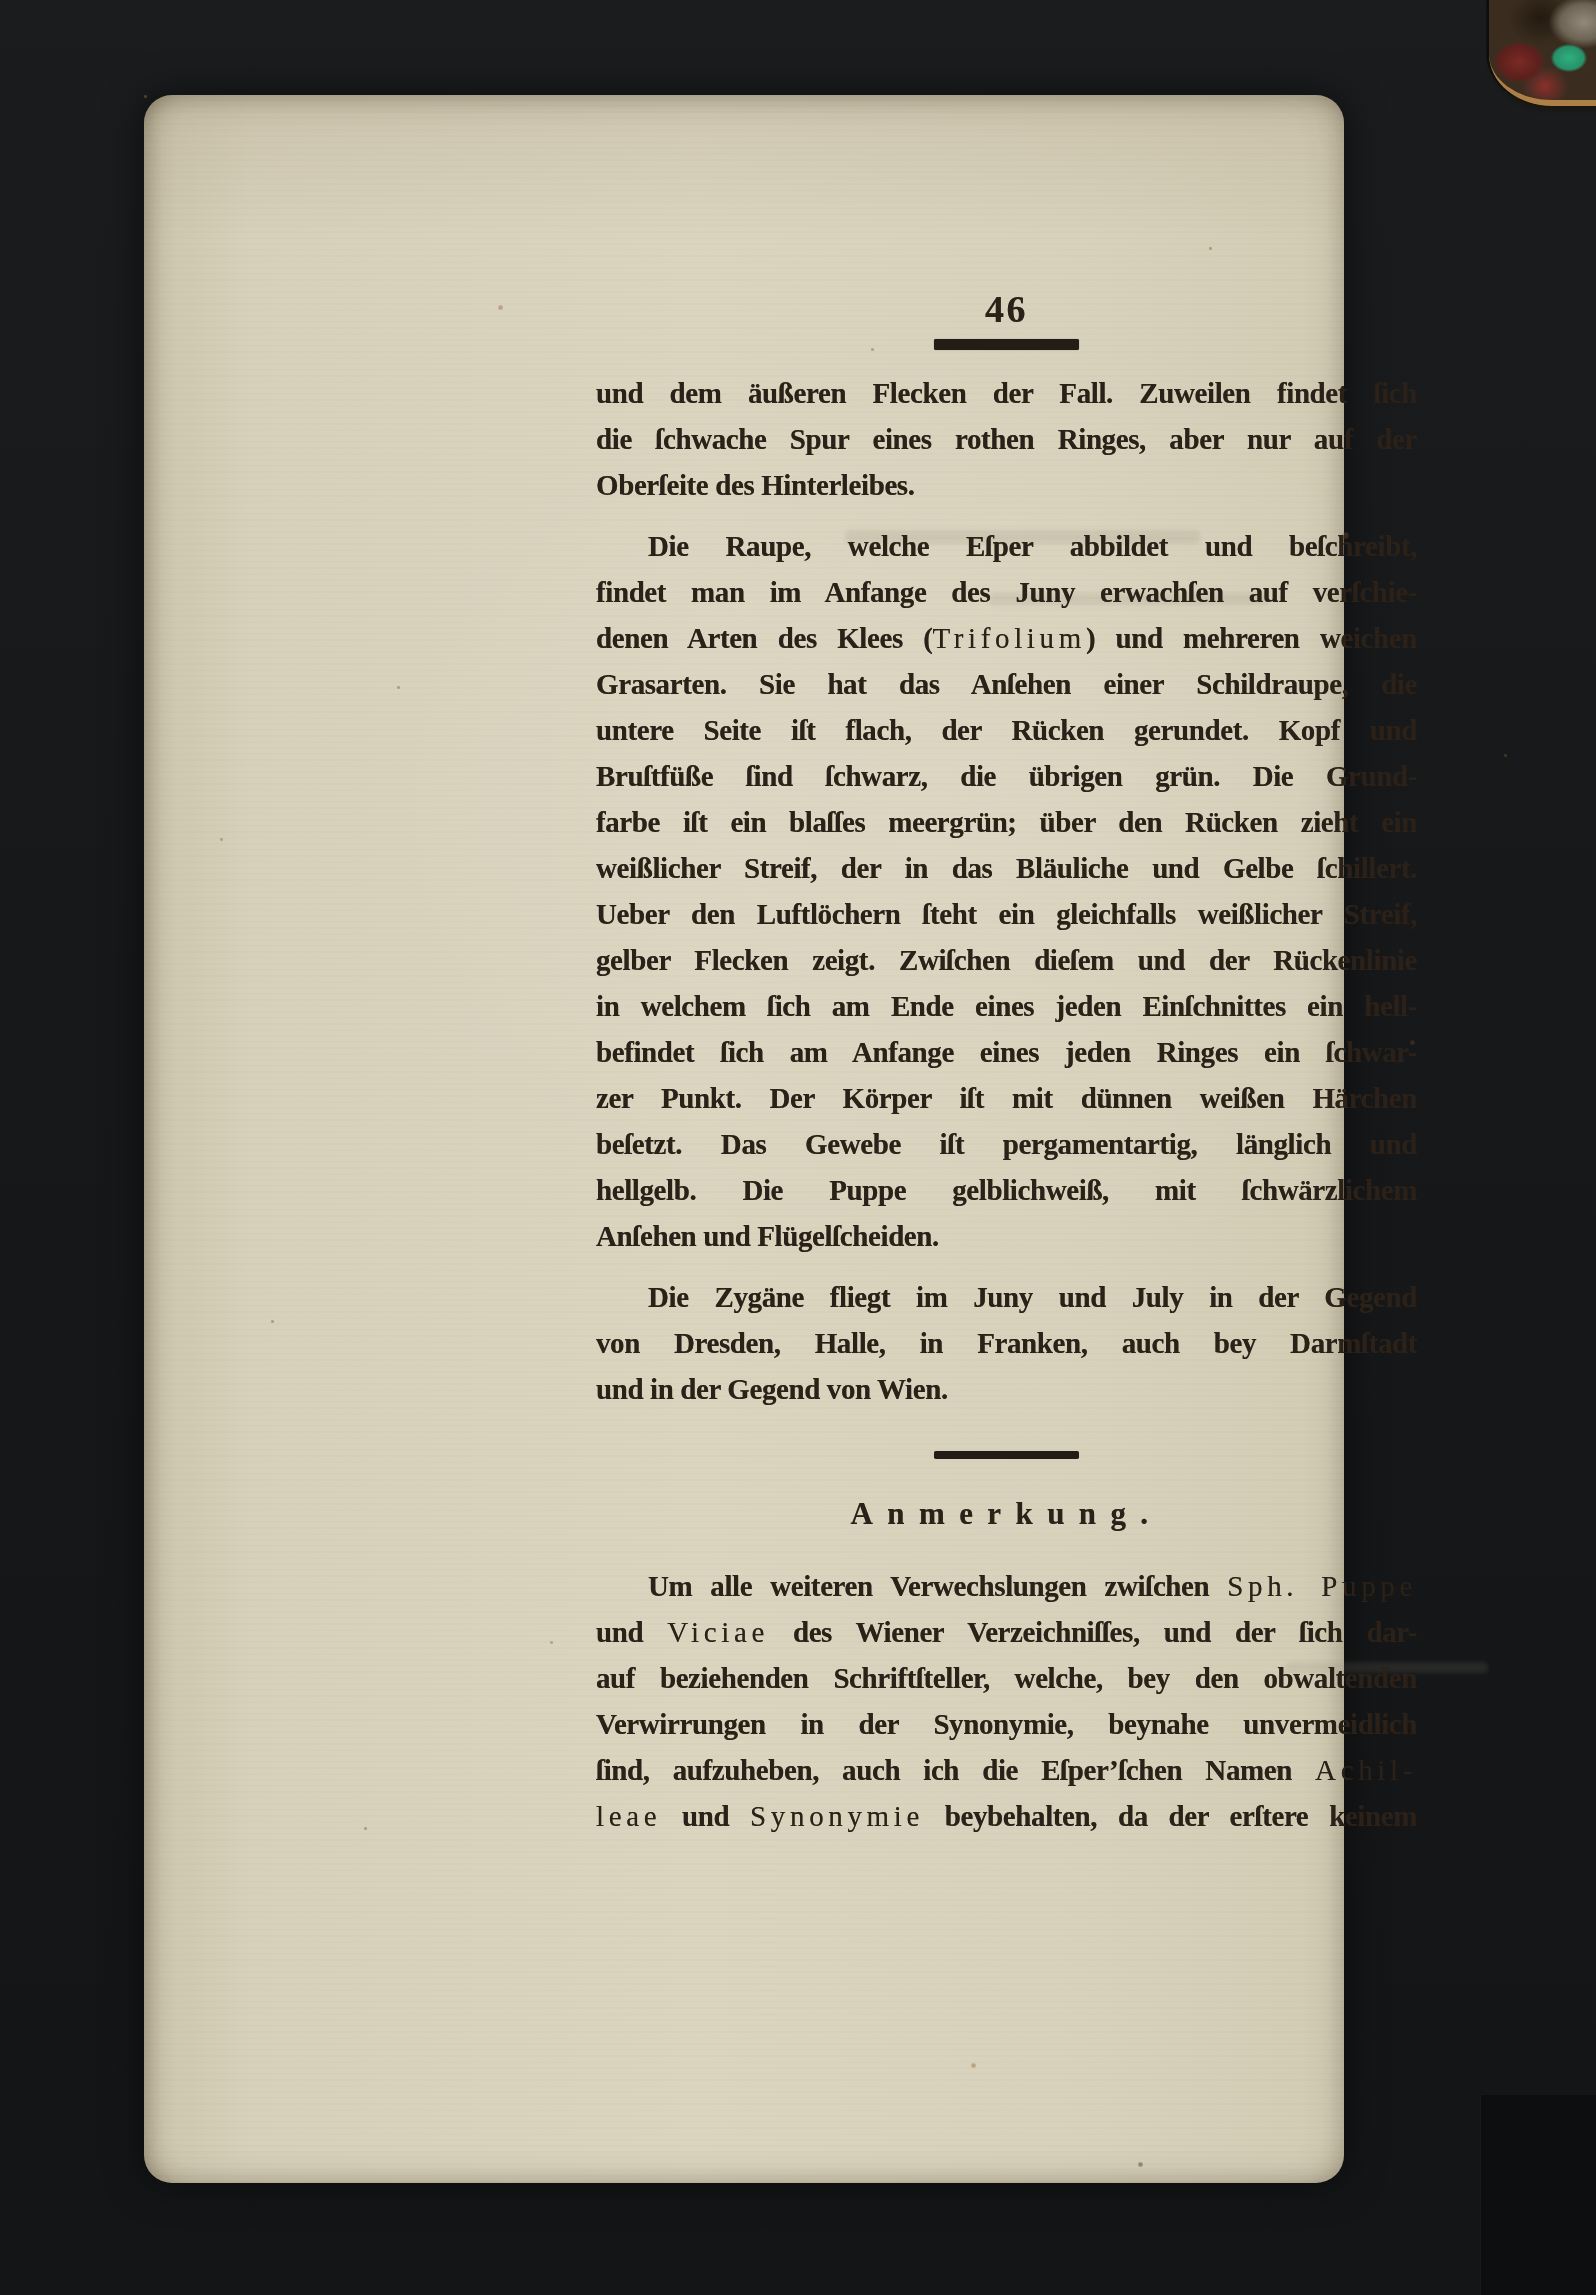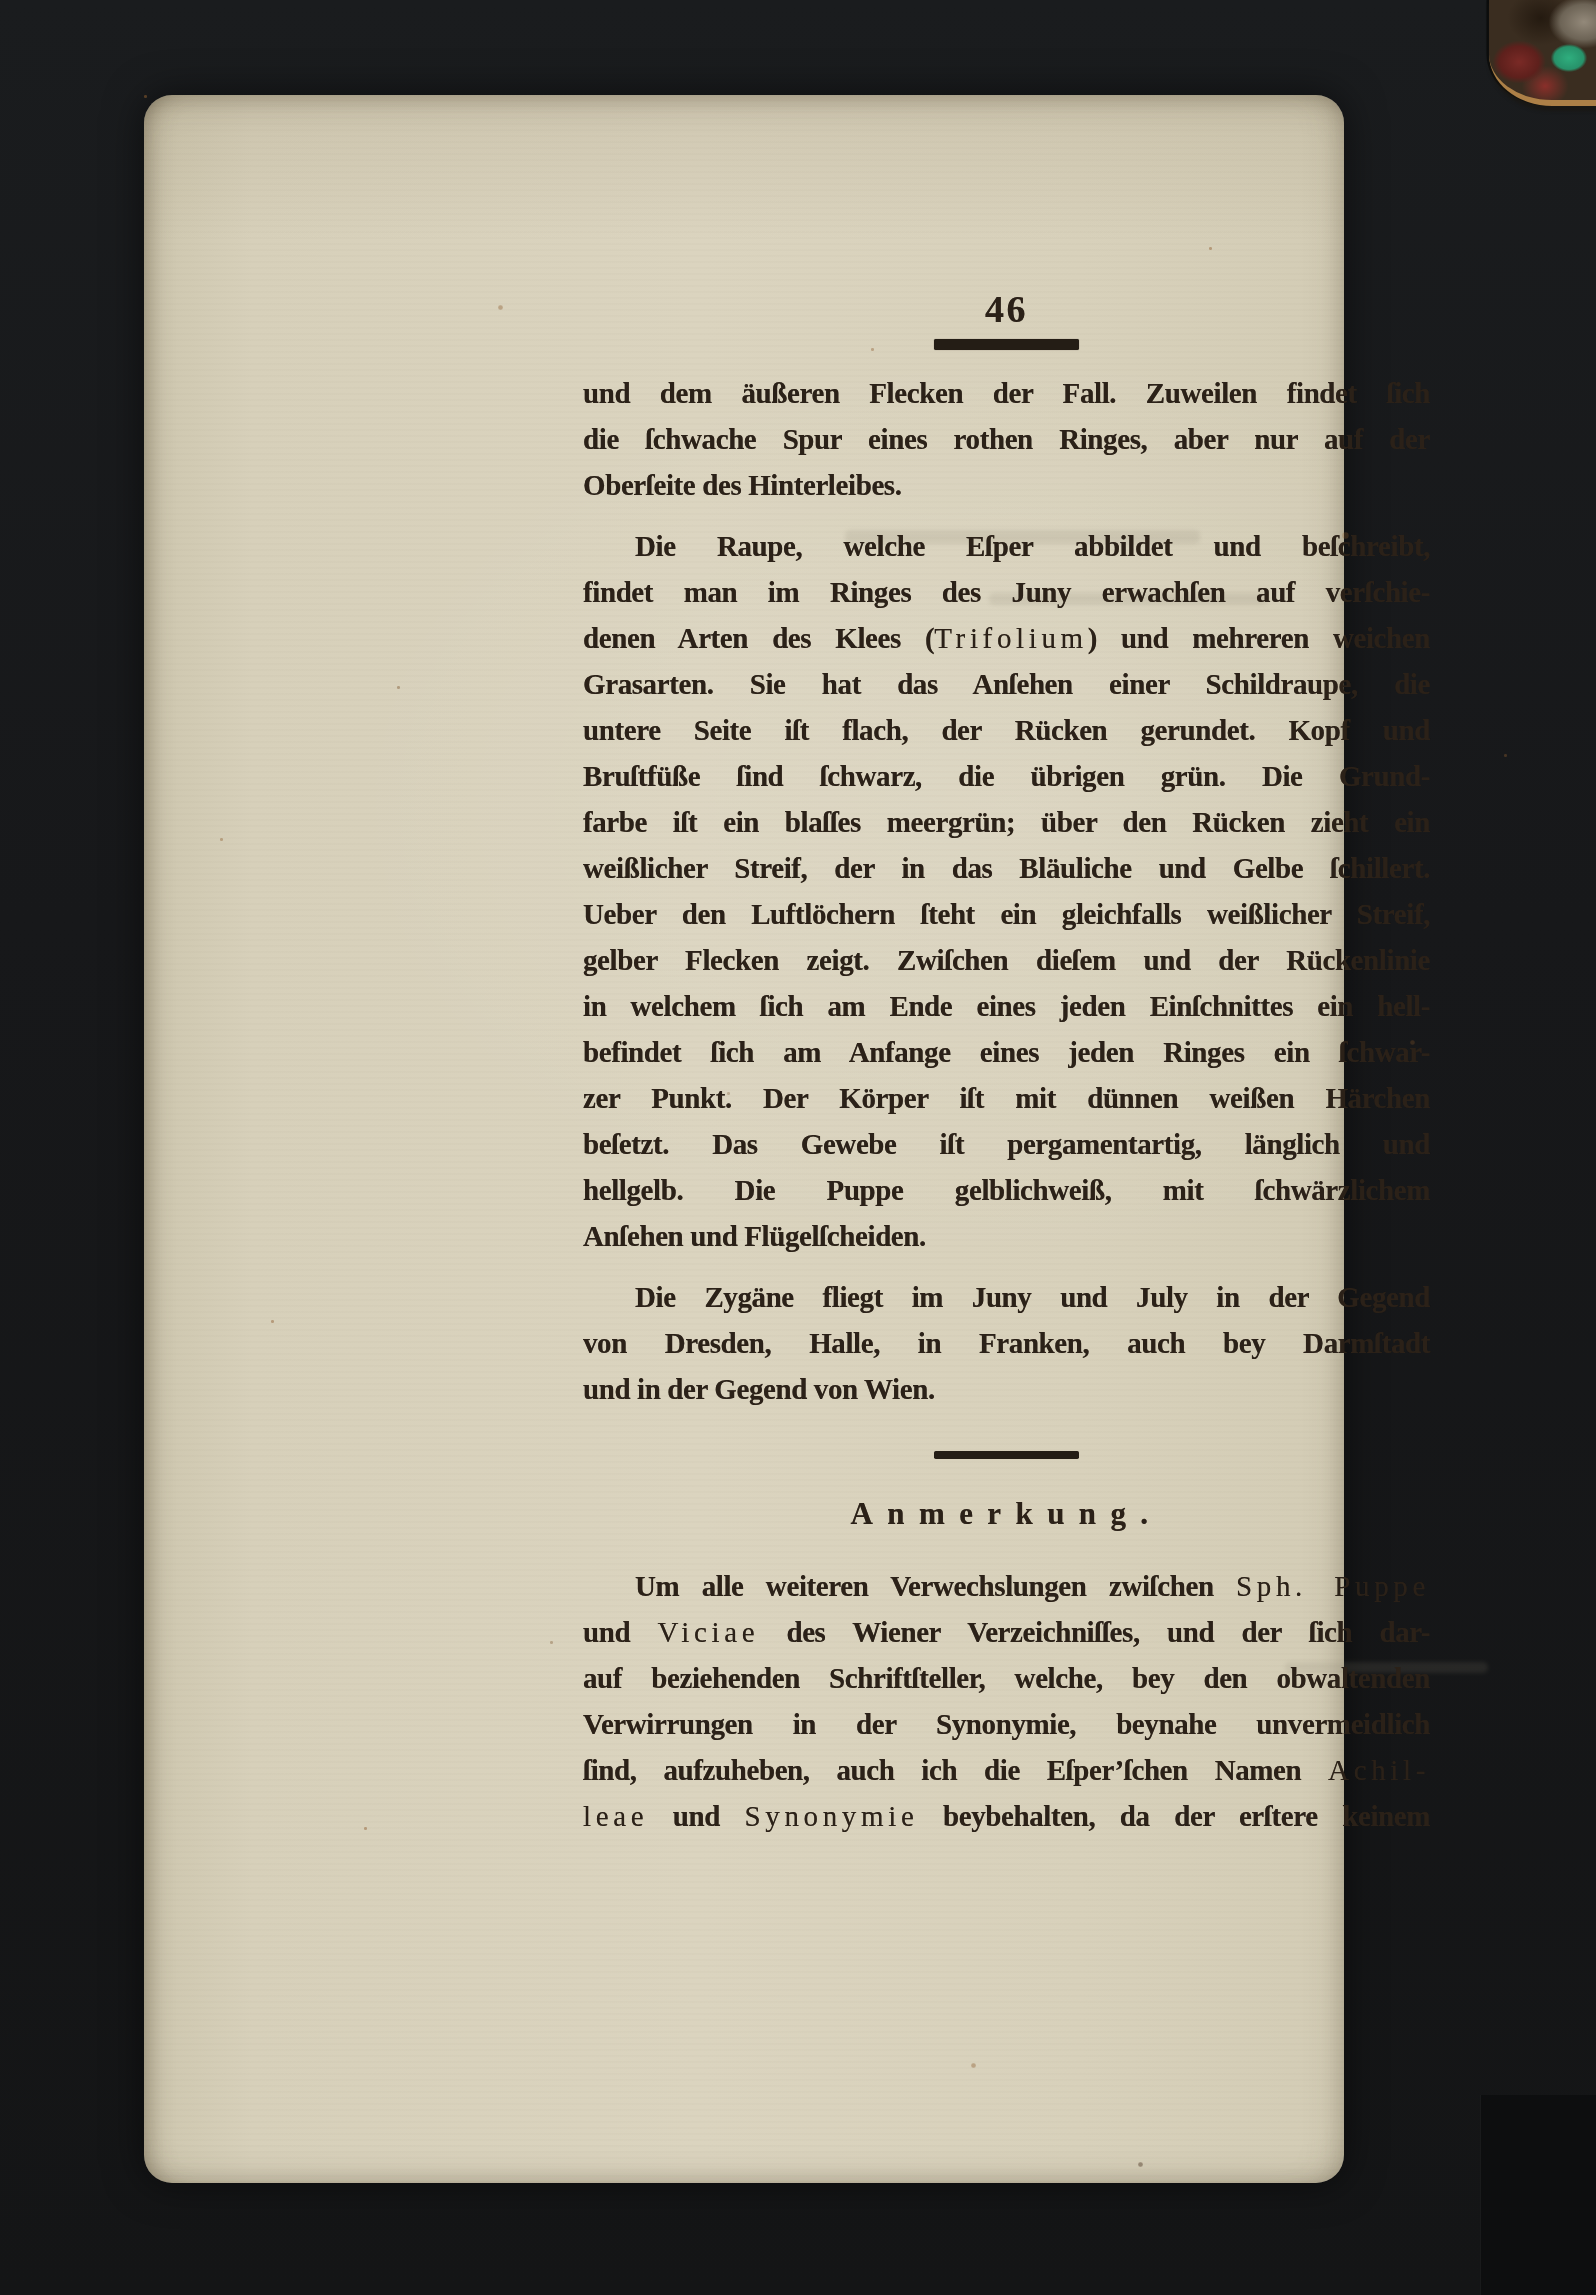--- a/index.html
+++ b/index.html
@@ -62,21 +62,21 @@
     text-shadow:0 0 0.6px rgba(43,33,24,0.6);
   }
   .pagenum{
     text-align:center;font-size:38px;line-height:1;letter-spacing:2.5px;
   }
   .pn-rule{
     width:145px;height:11px;background:#241d15;margin:11px auto 0;border-radius:1.7px;
     box-shadow:0 0 0.8px rgba(36,29,21,0.8);
   }
   .flow{margin-top:20px;}
-  .para{margin:0;}
+  .para{margin:13px;}
   .para + .para{margin-top:15px;}
   .tline{
     text-align:justify;text-align-last:justify;text-justify:inter-word;
     min-height:46px;
   }
   .tline.endline{text-align-last:left;}
   .tline.firstline{padding-left:52px;}
   .fraktur{}
   .antiqua{font-weight:normal;letter-spacing:0.16em;}
   .divider{
@@ -132,21 +132,21 @@
       <div class="pagenum">46</div>
       <div class="pn-rule"></div>
       <div class="flow">
           <div class="para">
             <div class="tline"><span class="fraktur">und dem äußeren Flecken der Fall. Zuweilen findet ſich</span></div>
             <div class="tline"><span class="fraktur">die ſchwache Spur eines rothen Ringes, aber nur auf der</span></div>
             <div class="tline endline"><span class="fraktur">Oberſeite des Hinterleibes.</span></div>
           </div>
           <div class="para">
             <div class="tline firstline"><span class="fraktur">Die Raupe, welche Eſper abbildet und beſchreibt,</span></div>
-            <div class="tline"><span class="fraktur">findet man im Ringes des Juny erwachſen auf verſchie-</span></div>
+            <div class="tline"><span class="fraktur">findet man im Anfange des Juny erwachſen auf verſchie-</span></div>
             <div class="tline"><span class="fraktur">denen Arten des Klees (</span><span class="antiqua">Trifolium</span><span class="fraktur">) und mehreren weichen</span></div>
             <div class="tline"><span class="fraktur">Grasarten. Sie hat das Anſehen einer Schildraupe, die</span></div>
             <div class="tline"><span class="fraktur">untere Seite iſt flach, der Rücken gerundet. Kopf und</span></div>
             <div class="tline"><span class="fraktur">Bruſtfüße ſind ſchwarz, die übrigen grün. Die Grund-</span></div>
             <div class="tline"><span class="fraktur">farbe iſt ein blaſſes meergrün; über den Rücken zieht ein</span></div>
             <div class="tline"><span class="fraktur">weißlicher Streif, der in das Bläuliche und Gelbe ſchillert.</span></div>
             <div class="tline"><span class="fraktur">Ueber den Luftlöchern ſteht ein gleichfalls weißlicher Streif,</span></div>
             <div class="tline"><span class="fraktur">gelber Flecken zeigt. Zwiſchen dieſem und der Rückenlinie</span></div>
             <div class="tline"><span class="fraktur">in welchem ſich am Ende eines jeden Einſchnittes ein hell-</span></div>
             <div class="tline"><span class="fraktur">befindet ſich am Anfange eines jeden Ringes ein ſchwar-</span></div>

